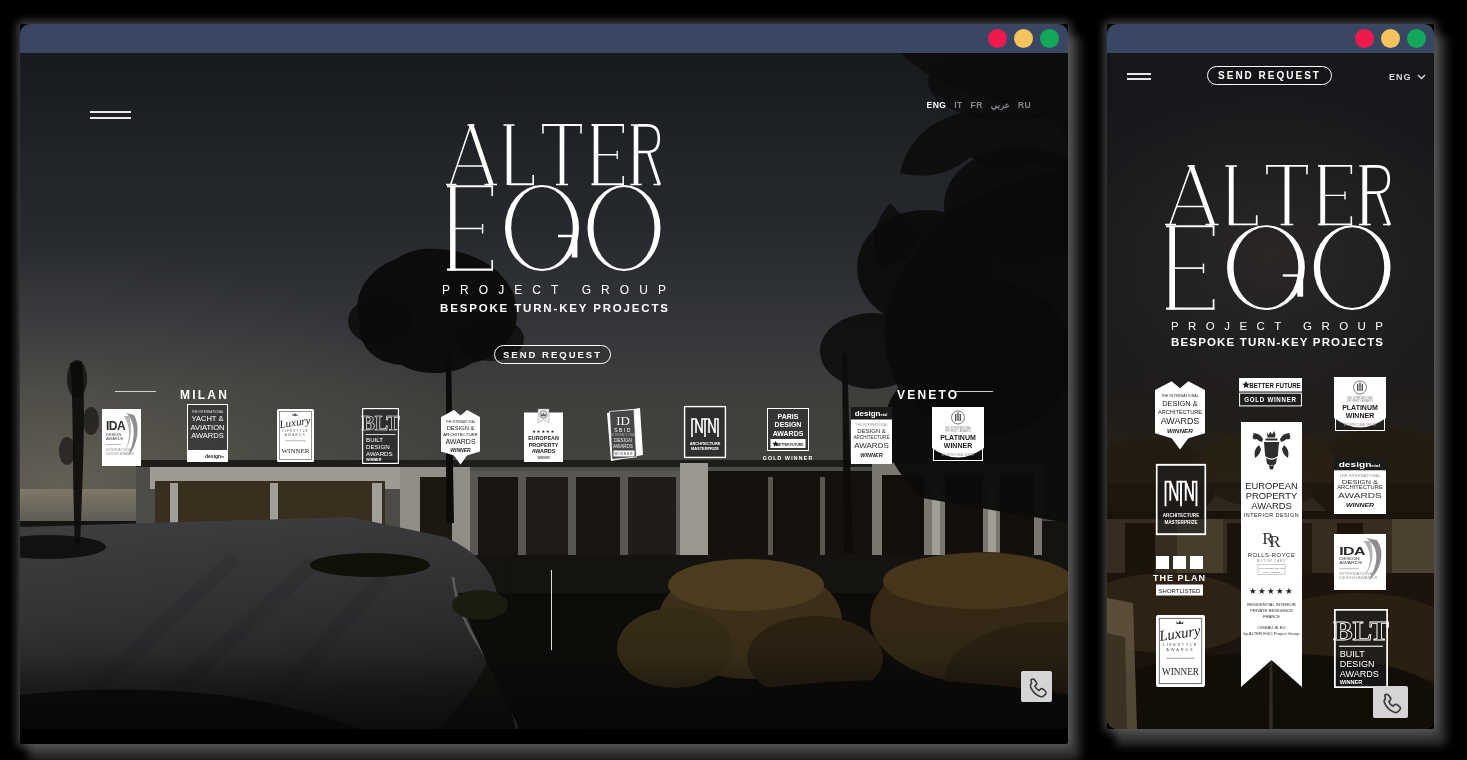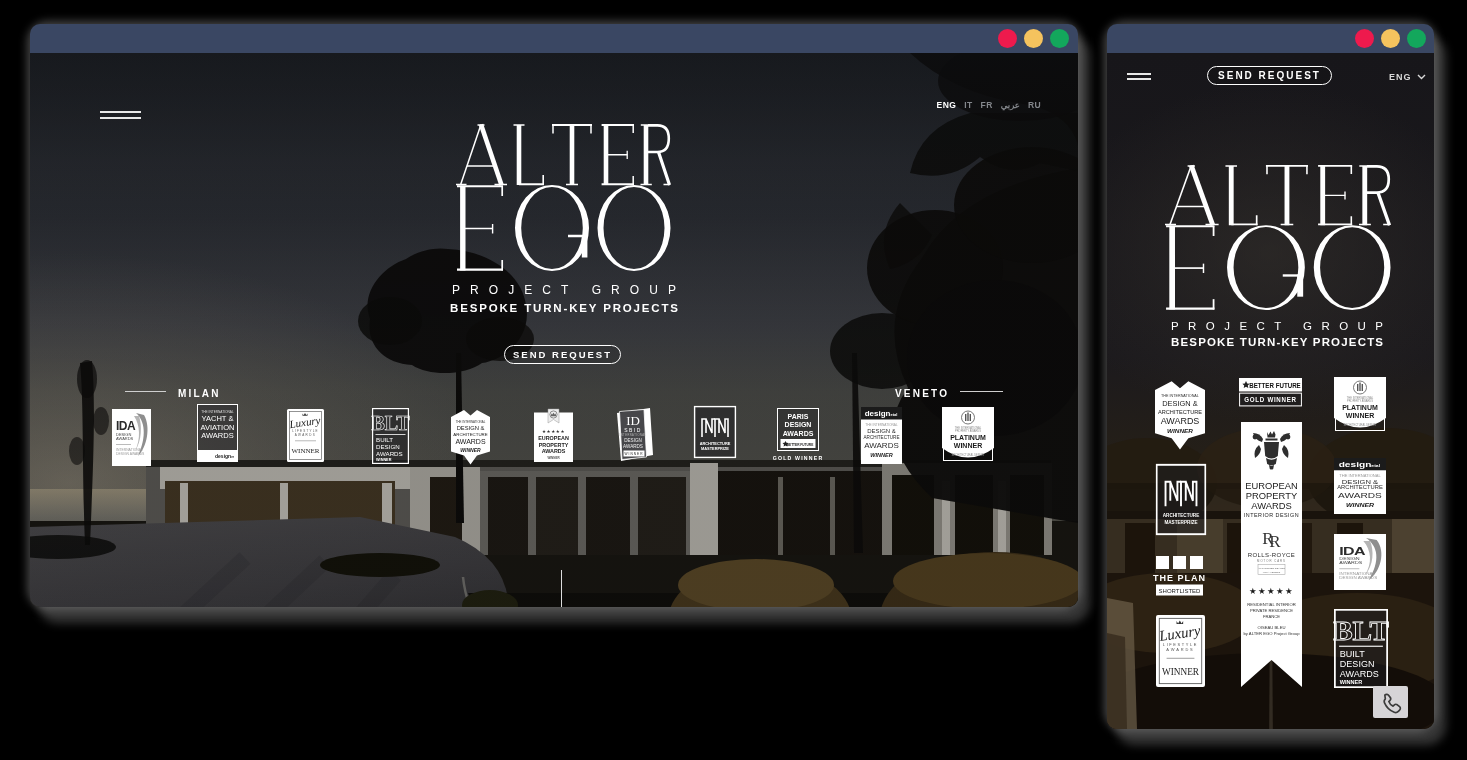--- a/index.html
+++ b/index.html
@@ -1,43 +1,43 @@
 <!DOCTYPE html>
 <html><head>
 <meta charset="utf-8">
 <style>
   * { margin:0; padding:0; box-sizing:border-box; }
   html,body { width:1467px; height:760px; background:#000; overflow:hidden;
     font-family:"Liberation Sans", sans-serif; }
-  .win { position:absolute; border-radius:18px;
+  .win { position:absolute; border-radius:2px;
     box-shadow:0 0 9px 3px rgba(125,125,125,0.55), 10px 14px 10px 2px rgba(105,105,105,0.5); }
   .bar { position:absolute; left:0; top:0; right:0; height:29px; background:#3a4763;
     border-radius:10px 10px 0 0; }
   .dot { position:absolute; top:5px; width:19px; height:19px; border-radius:50%; }
   .content { position:absolute; left:0; top:29px; right:0; bottom:0; overflow:hidden;
     border-radius:0 0 10px 10px; }
   svg text { font-family:"Liberation Sans", sans-serif; }
 
   
-  #dwin { left:30px; top:24px; width:1048px; height:583px; }
+  #dwin { left:20px; top:24px; width:1048px; height:720px; }
   
   #mwin { left:1107px; top:24px; width:327px; height:705px; }
 
   .burger i { position:absolute; display:block; background:#e8e8e8; height:2px; }
 
   .langs { position:absolute; top:47px; right:37px; font-size:8.5px; font-weight:bold;
     letter-spacing:0.4px; color:#84878c; }
   .langs b { color:#fff; }
   .langs span { margin-left:8px; }
 
   .sendbtn { position:absolute; border:1px solid #fff; border-radius:10px;
     color:#fff; font-weight:bold; text-align:center; background:rgba(0,0,0,0.08); }
 
-  .citylbl { position:absolute; color:#fff; font-weight:bold; font-size:10px;
-    letter-spacing:2.2px; }
+  .citylbl { position:absolute; color:#fff; font-weight:bold; font-size:12px;
+    letter-spacing:2.2px;margin-left:12px; }
   .cityline { position:absolute; height:1px; background:#cfcfcf; }
 
   .phonebtn { position:absolute; background:#d6d4d7; border-radius:2px; }
   .badge { position:absolute; overflow:visible; }
 </style>
 </head>
 <body>
 
 <svg width="0" height="0" style="position:absolute">
 <defs>

